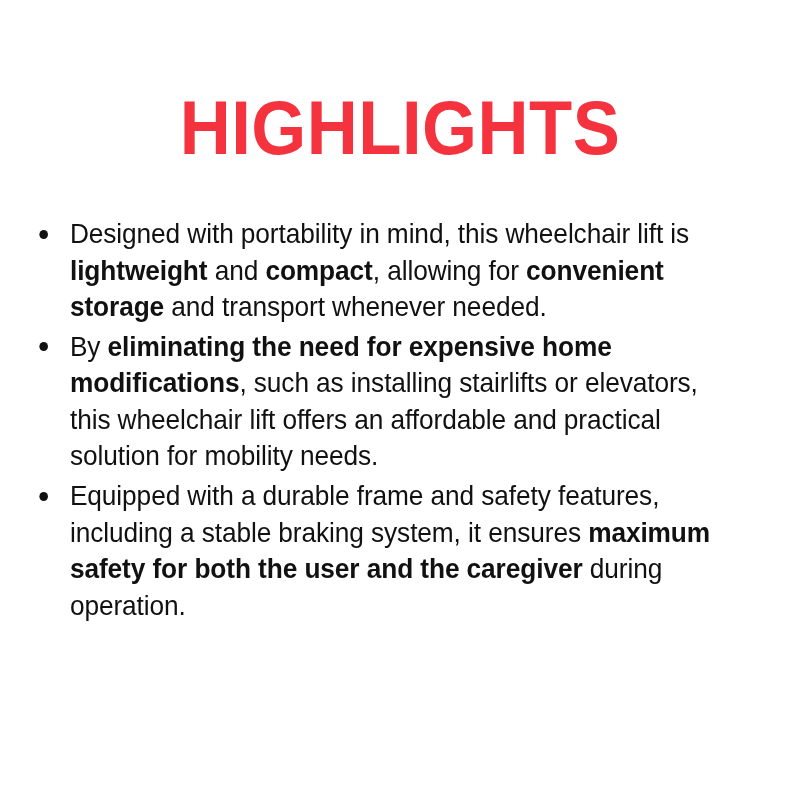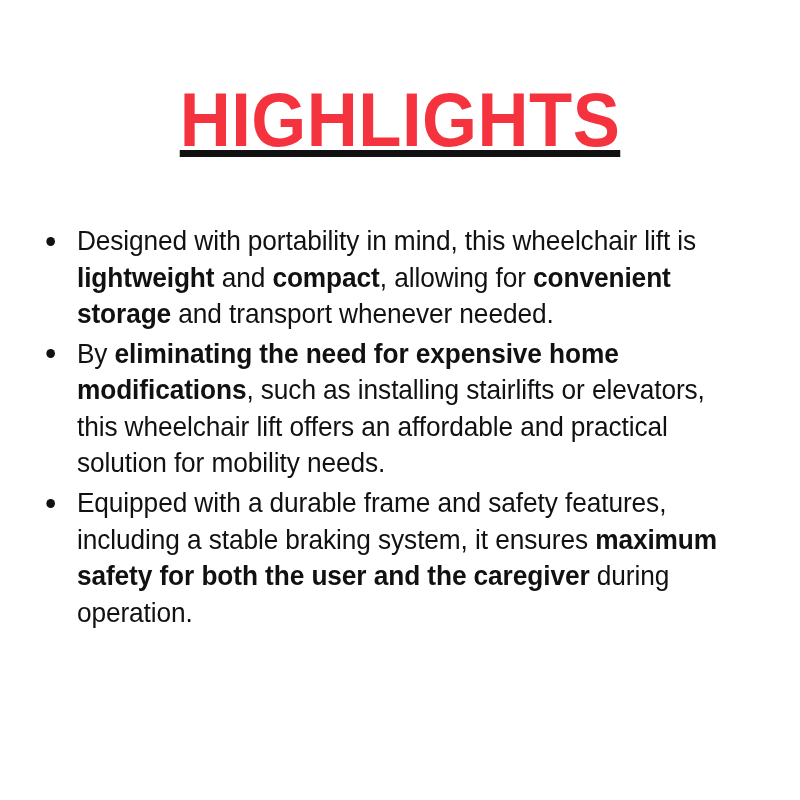--- a/index.html
+++ b/index.html
@@ -11,39 +11,38 @@
     height: 800px;
     background: #ffffff;
     font-family: "Liberation Sans", sans-serif;
     color: #111111;
     overflow: hidden;
   }
   .page {
     width: 800px;
     height: 732px;
     box-sizing: border-box;
-    padding: 0;
+    padding: 8px;
     position: relative;
-    text-decoration: underline;
   }
   .title {
     text-align: center;
     color: #f5333f;
     font-family: "Liberation Sans", sans-serif;
     font-weight: bold;
     font-size: 76px;
     letter-spacing: 0.5px;
     line-height: 1;
     margin: 0;
     padding-top: 82px;
     transform: scaleX(0.93);
   }
   .highlights-list {
     list-style: none;
-    margin: 15px;
+    margin: 8px;
     padding: 0;
     position: absolute;
     top: 208px;
     left: 18px;
     right: 18px;
   }
   .highlight-item {
     position: relative;
     padding-left: 46px;
     margin-bottom: 3px;

